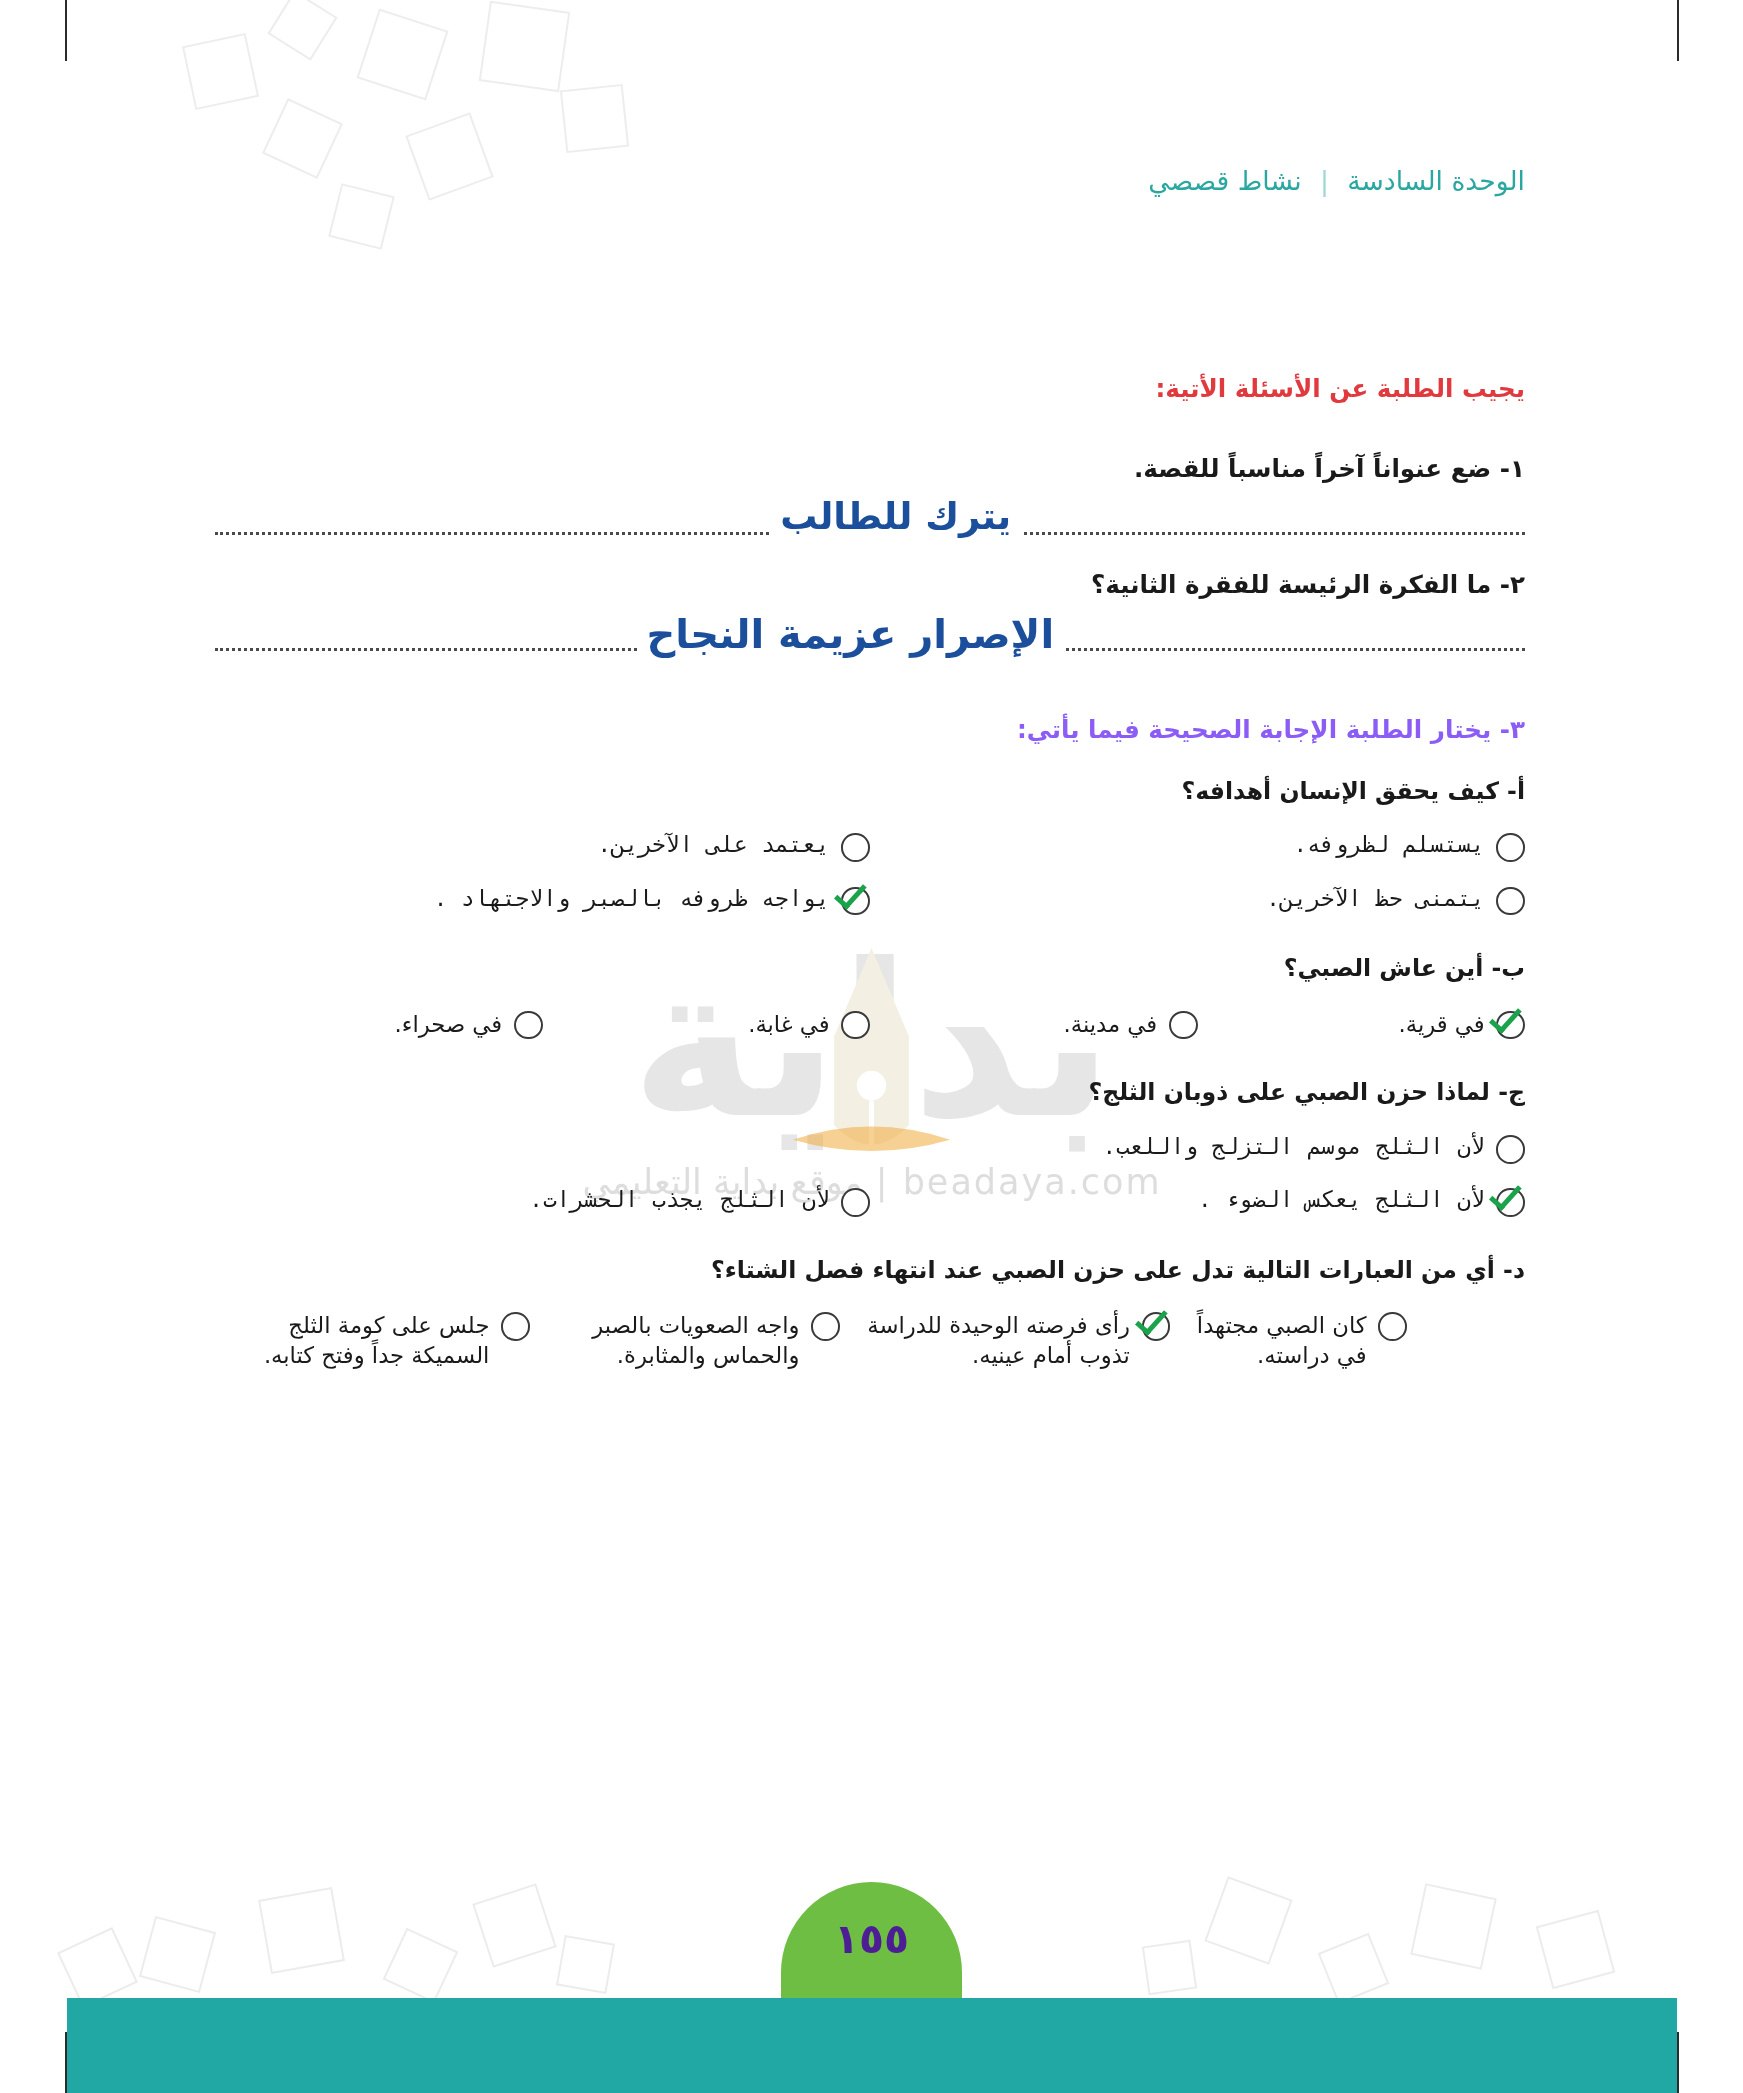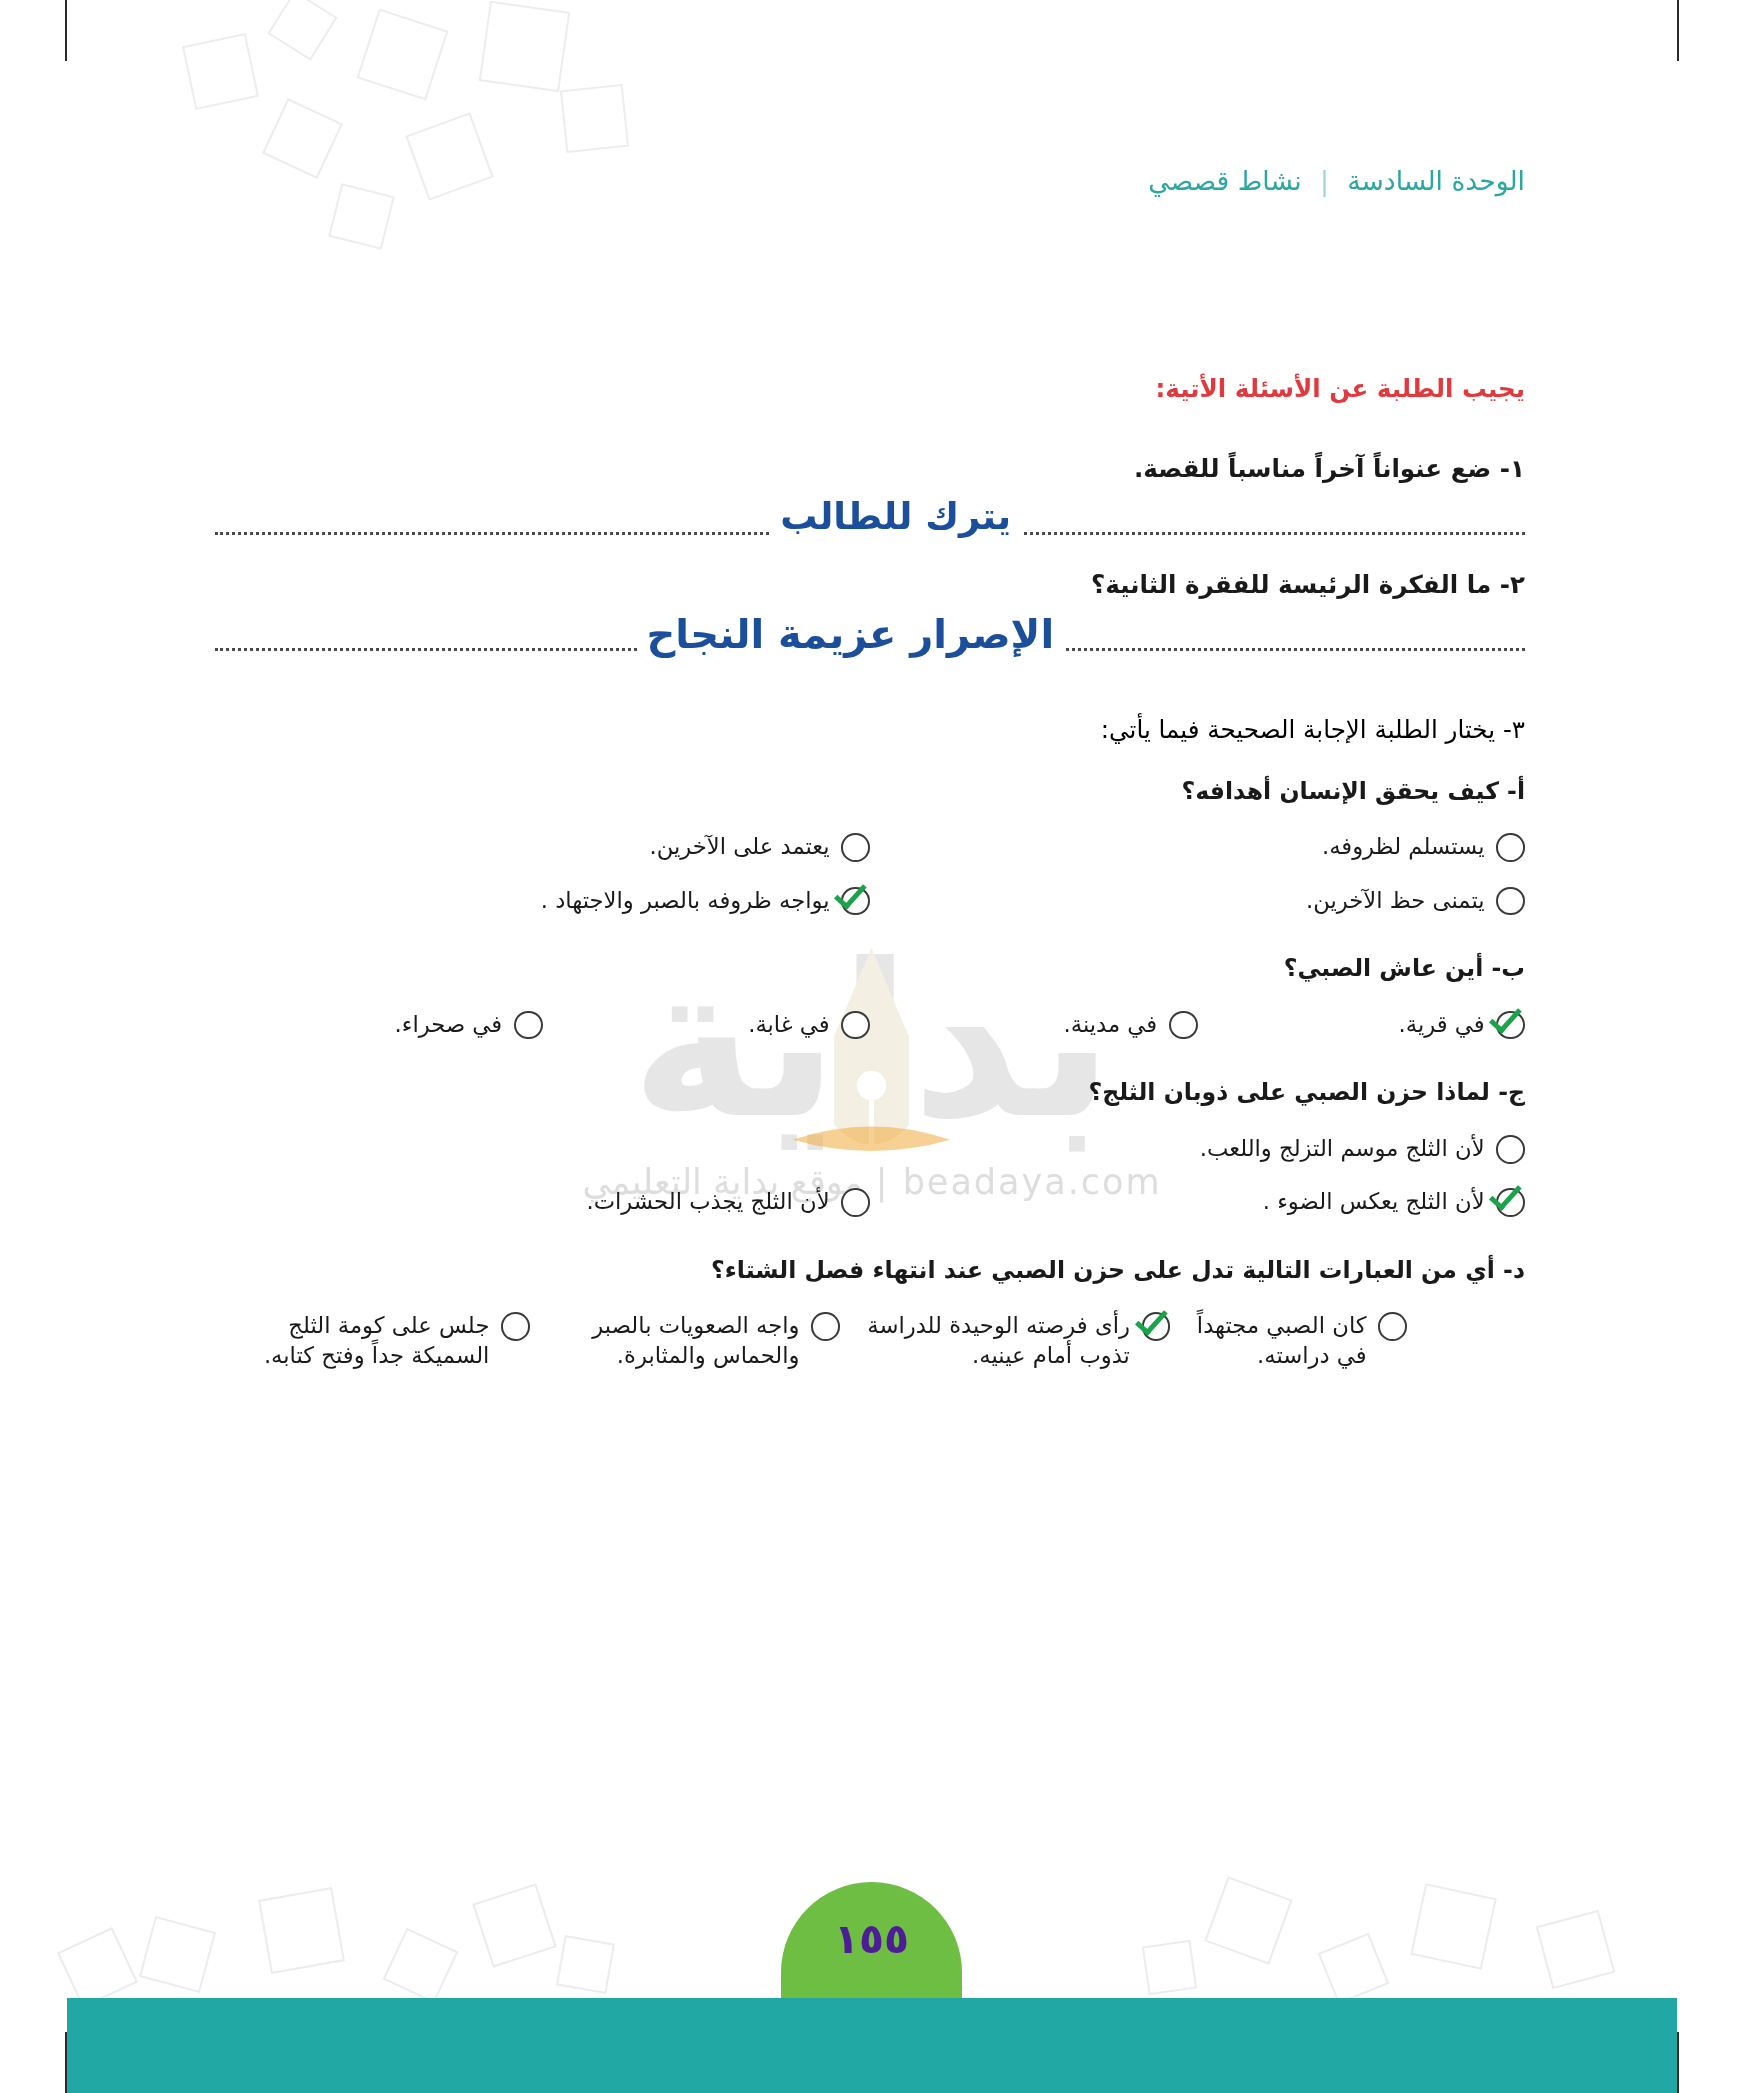--- a/index.html
+++ b/index.html
@@ -82,22 +82,22 @@
     font-weight: bold;
     background: #ffffff;
     padding: 0 9.9px;
     white-space: nowrap;
   }
   .hw-1 { right: 504px; }
   .hw-2 { right: 461px; font-size: 40px; }
 
   .q-main {
     font-size: 24.6px;
-    font-weight: normal;
-    color: #000000;
+    font-weight: bold;
+    color: #8b5cf6;
     margin: 33px 0 33px 0;
   }
 
   .q-sub {
     font-size: 23.6px;
     font-weight: bold;
     color: #1a1a1a;
     margin: 0 0 25.6px 0;
   }
 
@@ -106,21 +106,21 @@
     display: flex;
     flex-direction: column;
     gap: 21.7px;
     margin-bottom: 39px;
   }
   .opt-row {
     display: flex;
     flex-direction: row;
     width: 100%;
   }
-  .opt-row.two > .opt { width: 50%; }
+  .opt-row.two > .opt { width: 50%; font-family: Liberation Mono, monospace; }
   .opt-row.four > .opt { width: 25%; }
 
   .opt {
     display: flex;
     flex-direction: row;
     align-items: flex-start;
     gap: 11.8px;
     font-size: 22.7px;
     color: #1a1a1a;
     line-height: 1.3;

